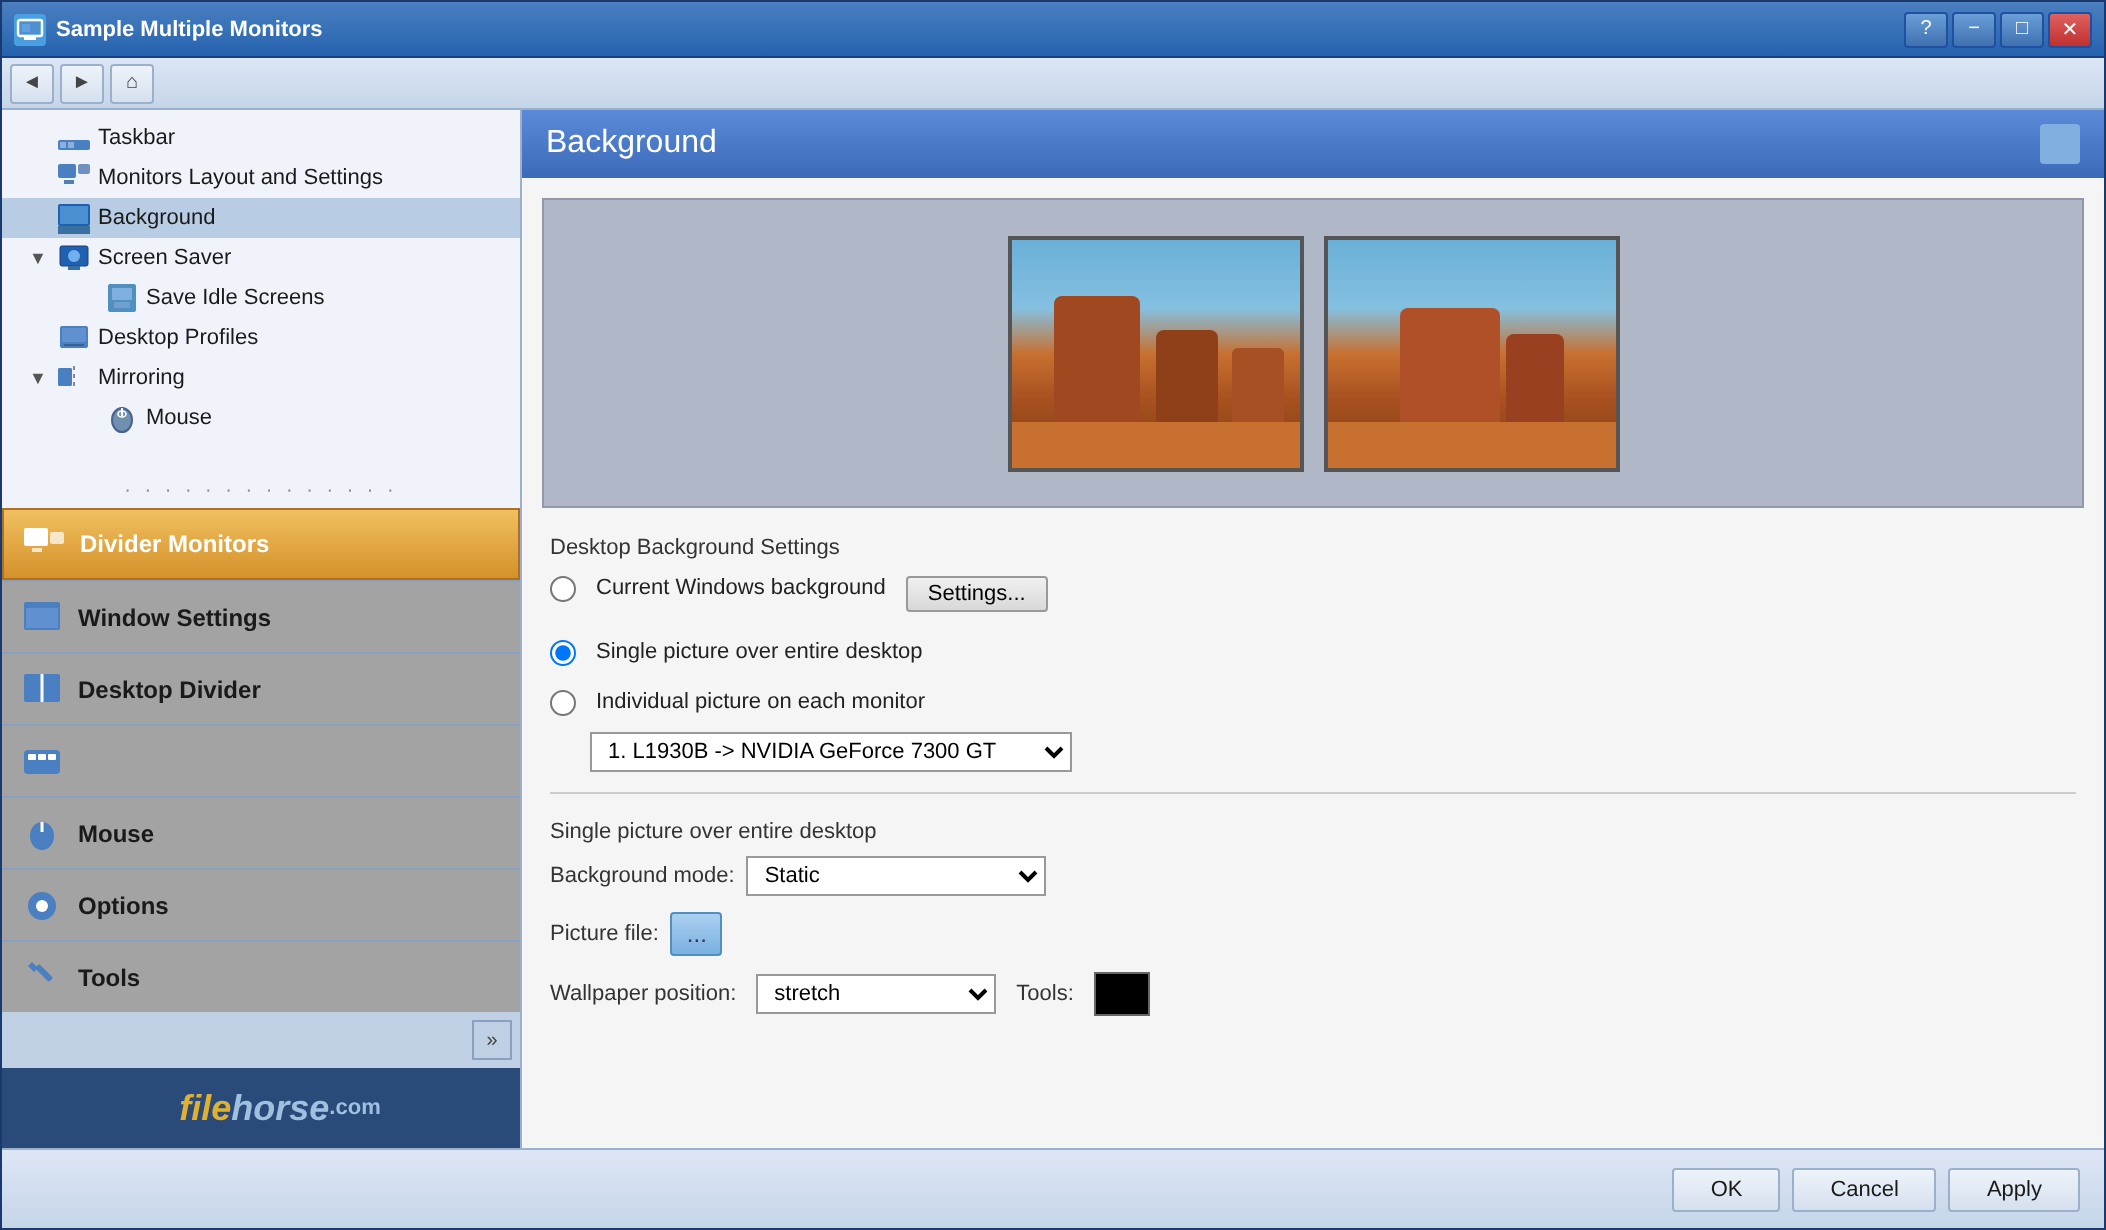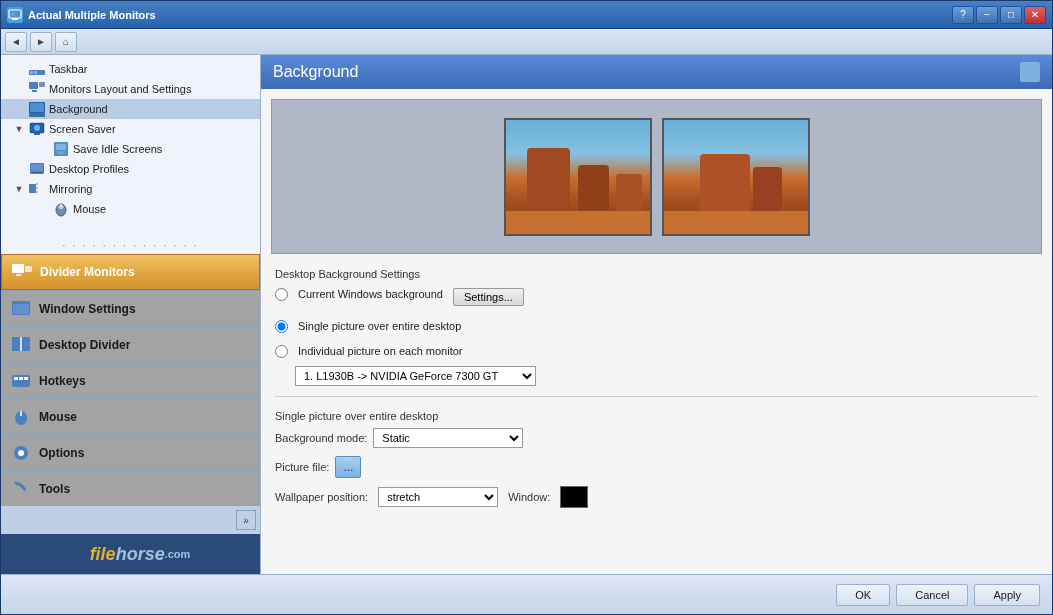--- a/index.html
+++ b/index.html
@@ -154,21 +154,21 @@
   <div class="title-bar">
     <div class="title-bar-left">
       <div class="title-bar-icon">
         <svg width="14" height="14" viewBox="0 0 14 14">
           <rect x="1" y="2" width="12" height="8" rx="1" fill="none" stroke="white" stroke-width="1.2"></rect>
           <rect x="4" y="10" width="6" height="2" fill="white"></rect>
           <rect x="2" y="3" width="10" height="6" fill="#5090d0"></rect>
           <rect x="3" y="4" width="4" height="4" fill="#60a0e0"></rect>
         </svg>
       </div>
-      <span class="title-bar-title">Actual Multiple Monitors</span>
+      <span class="title-bar-title">Sample Multiple Monitors</span>
     </div>
     <div class="title-bar-controls">
       <button class="tb-btn">?</button>
       <button class="tb-btn">−</button>
       <button class="tb-btn">□</button>
       <button class="tb-btn close">✕</button>
     </div>
   </div>
 
   <div class="toolbar">
@@ -289,21 +289,20 @@
           </svg>
           <span class="nav-btn-label">Desktop Divider</span>
         </button>
         <button class="nav-btn">
           <svg class="nav-icon" viewBox="0 0 20 20">
             <rect x="1" y="4" width="18" height="12" rx="2" fill="#4a7fc1"></rect>
             <rect x="3" y="6" width="4" height="3" rx="0.5" fill="white"></rect>
             <rect x="8" y="6" width="4" height="3" rx="0.5" fill="white"></rect>
             <rect x="13" y="6" width="4" height="3" rx="0.5" fill="white"></rect>
           </svg>
-          <span class="nav-btn-label">Hotkeys</span>
         </button>
         <button class="nav-btn">
           <svg class="nav-icon" viewBox="0 0 20 20">
             <ellipse cx="10" cy="11" rx="6" ry="7" fill="#4a7fc1"></ellipse>
             <line x1="10" y1="4" x2="10" y2="9" stroke="white" stroke-width="1.5"></line>
           </svg>
           <span class="nav-btn-label">Mouse</span>
         </button>
         <button class="nav-btn">
           <svg class="nav-icon" viewBox="0 0 20 20">
@@ -409,21 +408,21 @@
 
           <div class="position-row">
             <span class="position-label">Wallpaper position:</span>
             <select class="position-select">
               <option>stretch</option>
               <option>fill</option>
               <option>fit</option>
               <option>tile</option>
               <option>center</option>
             </select>
-            <span class="color-label">Window:</span>
+            <span class="color-label">Tools:</span>
             <div class="color-swatch"></div>
           </div>
         </div>
       </div>
     </div>
   </div>
 
   <div class="bottom-bar">
     <button class="dialog-btn">OK</button>
     <button class="dialog-btn">Cancel</button>

